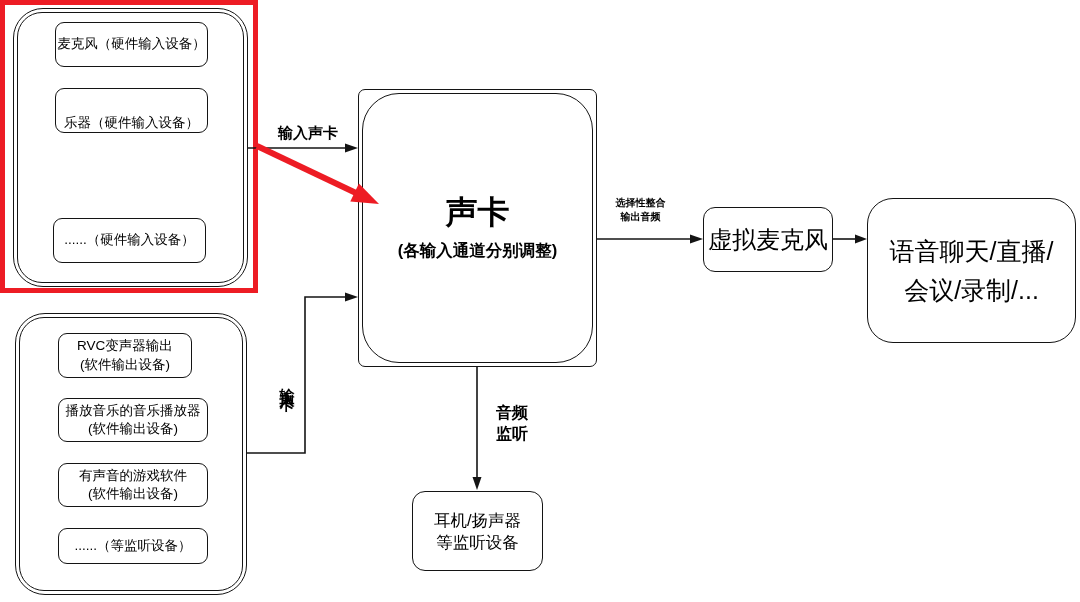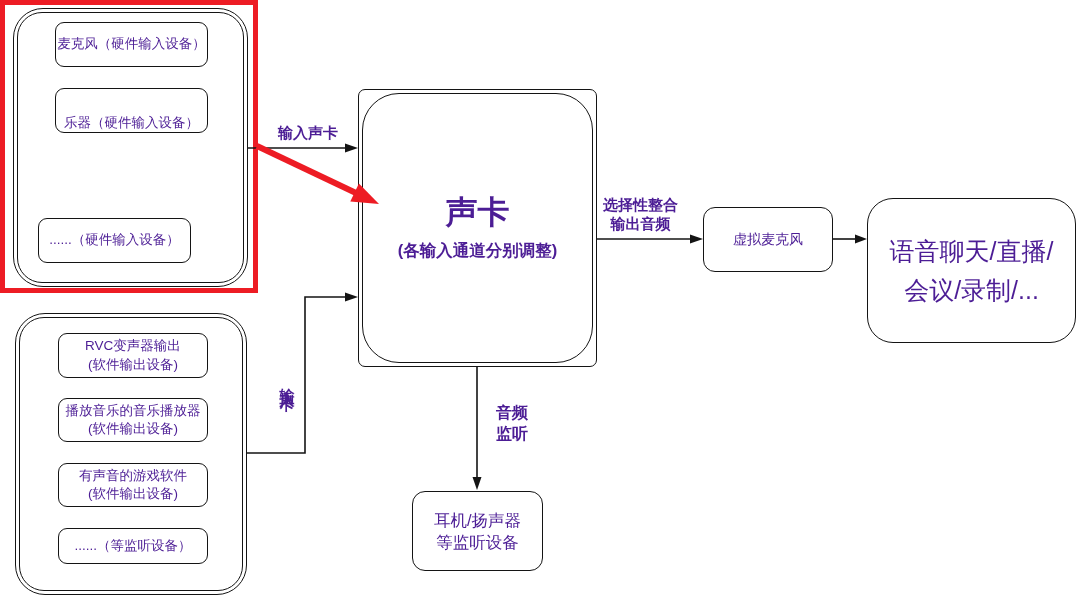--- a/index.html
+++ b/index.html
@@ -1,18 +1,18 @@
 <!DOCTYPE html>
 <html style="--red: #ed1c24; --ink: #141414;"><head>
 <meta charset="utf-8">
 <style>
   html,body { margin:0; padding:0; background:#fff; }
   .canvas {
     position:relative; width:1080px; height:602px; background:#fff;
-    font-family:"Liberation Sans", sans-serif; color:#4c1d95; overflow:hidden;
+    font-family:"Liberation Sans", sans-serif; color:#000000; overflow:hidden;
   }
   .wires { position:absolute; left:0; top:0; z-index:5; pointer-events:none; }
   .box   { position:absolute; box-sizing:border-box; background:#fff; }
   .dbl   { border:1.6px solid var(--ink); border-radius:var(--r,30px); }
   .dbl::before {
     content:""; position:absolute; inset:2.6px; pointer-events:none;
     border:1.5px solid var(--ink); border-radius:calc(var(--r,30px) - 5px);
   }
   .sng { border:1.6px solid var(--ink); }
   .item {
@@ -35,27 +35,27 @@
 
 <div class="canvas">
 
   <div class="box dbl" style="left:13px; top:8px; width:235px; height:279px; --r:30px;">
     <div class="item" style="left:41px; top:13px;  width:153px; height:45px;">
       <span>麦克风（硬件输入设备）</span>
     </div>
     <div class="item" style="left:41px; top:79px;  width:153px; height:45px;justify-content:flex-end;">
       <span>乐器（硬件输入设备）</span>
     </div>
-    <div class="item" style="left:24px; top:209px; width:153px; height:45px;">
+    <div class="item" style="left:39px; top:209px; width:153px; height:45px;">
       <span>......（硬件输入设备）</span>
     </div>
   </div>
 
   <div class="box dbl" style="left:15px; top:313px; width:232px; height:282px; --r:30px;">
-    <div class="item" style="left:42px; top:19px;  width:150px; height:45px;">
+    <div class="item" style="left:42px; top:19px;  width:134px; height:45px;">
       <span>RVC变声器输出</span>
       <span>(软件输出设备)</span>
     </div>
     <div class="item" style="left:42px; top:84px;  width:150px; height:44px;text-align:center;">
       <span>播放音乐的音乐播放器</span>
       <span>(软件输出设备)</span>
     </div>
     <div class="item" style="left:42px; top:149px; width:150px; height:44px;">
       <span>有声音的游戏软件</span>
       <span>(软件输出设备)</span>
@@ -63,39 +63,39 @@
     <div class="item" style="left:42px; top:214px; width:150px; height:36px;">
       <span>......（等监听设备）</span>
     </div>
   </div>
 
   <div class="box dbl center-flex" style="left:358px; top:89px; width:239px; height:278px; --r:42px;">
     <div class="soundcard-title">声卡</div>
     <div class="soundcard-sub">(各输入通道分别调整)</div>
   </div>
 
-  <div class="box sng center-flex" style="left:703px; top:207px; width:130px; height:65px; border-radius:12px; font-size:14px;">
+  <div class="box sng center-flex" style="left:703px; top:207px; width:130px; height:65px; border-radius:12px; font-size:24px;">
     <span>虚拟麦克风</span>
   </div>
 
   <div class="box sng center-flex" style="left:867px; top:168px; width:209px; height:145px; border-radius:26px; font-size:25px; line-height:1.55;margin-top:30px;">
     <span>语音聊天/直播/</span>
     <span>会议/录制/...</span>
   </div>
 
   <div class="box sng center-flex" style="left:412px; top:491px; width:131px; height:80px; border-radius:13px; font-size:16.5px; line-height:1.35;">
     <span>耳机/扬声器</span>
     <span>等监听设备</span>
   </div>
 
   <div class="red-rect"></div>
 
   <div class="edge-label" style="left:258px; top:124px; width:100px; font-size:15px;">输入声卡</div>
   <div class="edge-label" style="left:277px; top:376px; font-size:15px; writing-mode:vertical-rl; letter-spacing:3px;">输入声卡</div>
-  <div class="edge-label" style="left:592px; top:196px; width:97px; font-size:15px;">
+  <div class="edge-label" style="left:592px; top:196px; width:97px; font-size:10px;">
     <div>选择性整合</div>
     <div>输出音频</div>
   </div>
   <div class="edge-label" style="left:487px; top:403px; width:50px; font-size:16px;">
     <div>音频</div>
     <div>监听</div>
   </div>
 
   <svg class="wires" width="1080" height="602" viewBox="0 0 1080 602">
 

